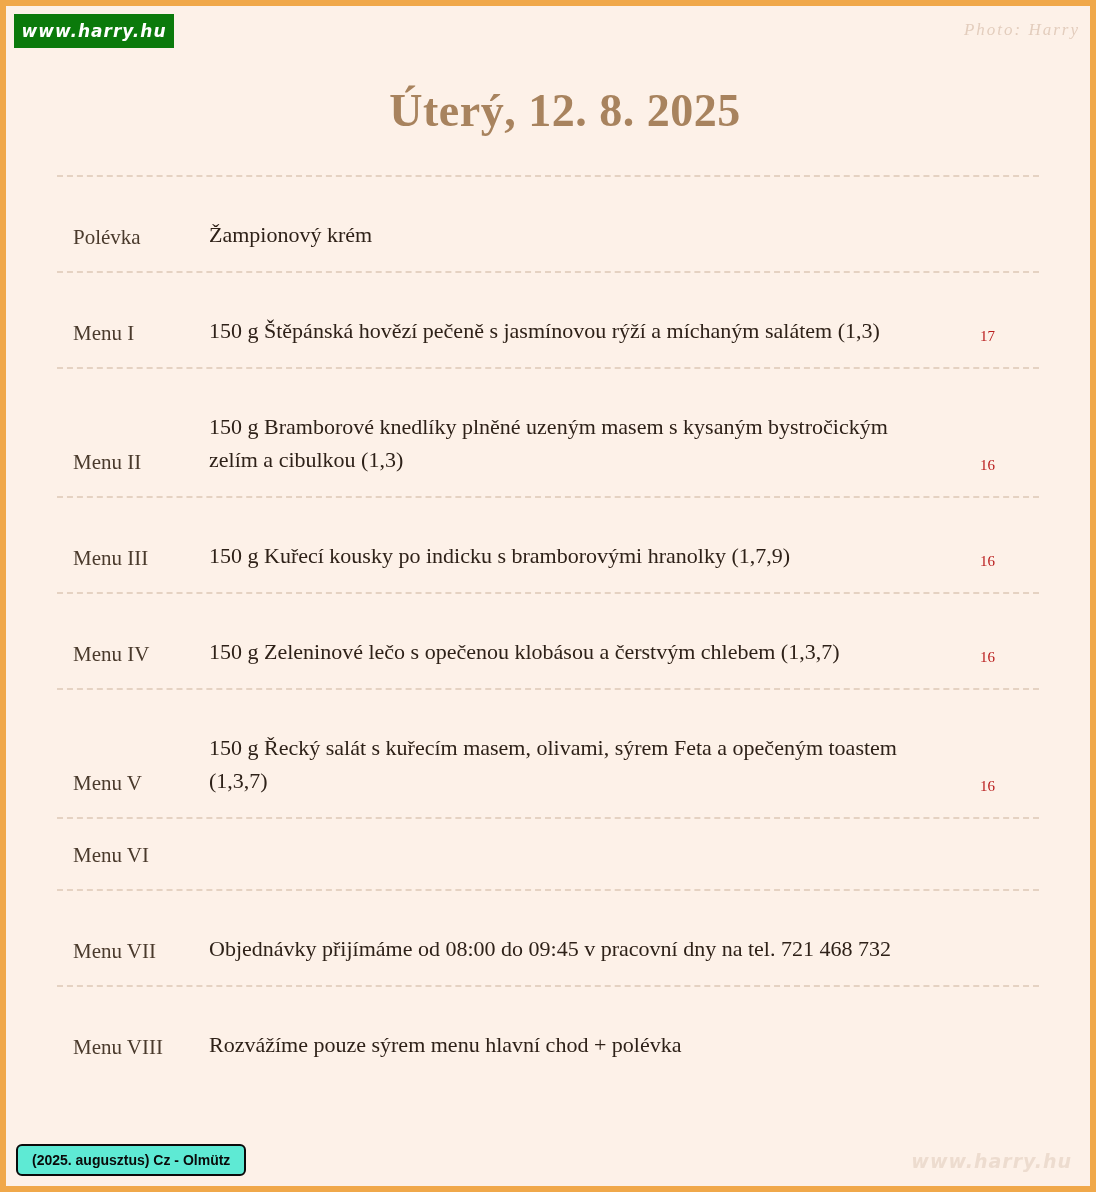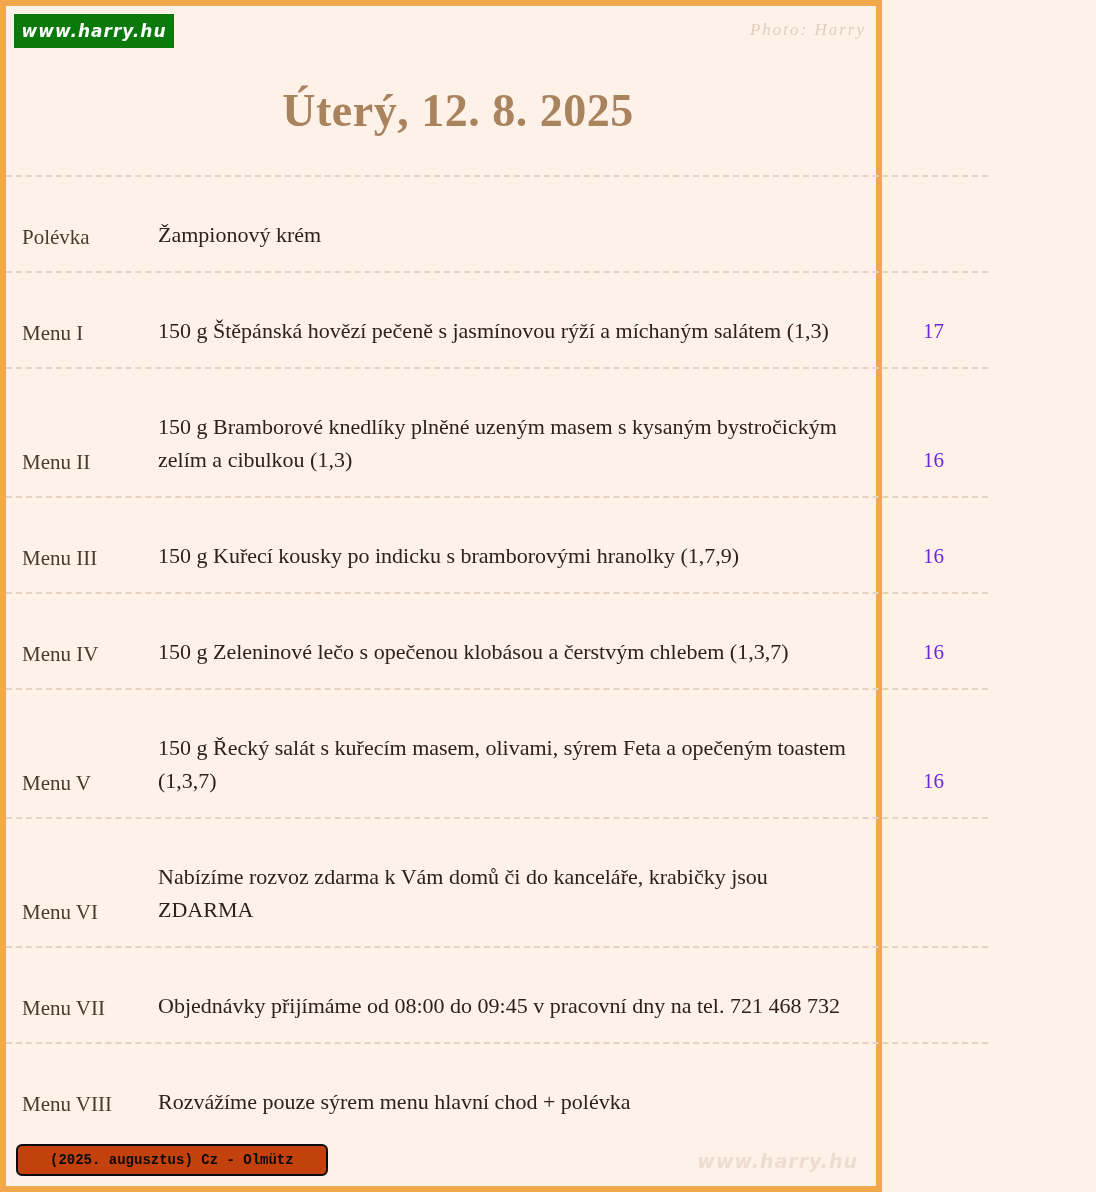--- a/index.html
+++ b/index.html
@@ -10,21 +10,21 @@
     width: 1096px;
     height: 1192px;
     background: #fdf1e8;
     font-family: "Liberation Serif", serif;
     overflow: hidden;
     position: relative;
   }
   .page {
     position: absolute;
     left: 0; top: 0;
-    width: 882px;
+    width: 1096px;
     height: 1192px;
     box-sizing: border-box;
     border: 6px solid #f0a84a;
     background: #fdf1e8;
   }
   .watermark-tl {
     position: absolute;
     left: 8px;
     top: 8px;
     width: 160px;
@@ -59,28 +59,28 @@
     font-family: "DejaVu Sans", sans-serif;
     font-style: italic;
     font-weight: bold;
     font-size: 19px;
     letter-spacing: 1px;
   }
   .badge-bl {
     position: absolute;
     left: 10px;
     bottom: 10px;
-    background: #c2410c;
+    background: #5eead4;
     border: 2px solid #0a0a0a;
     border-radius: 6px;
     color: #0a0a0a;
-    font-family: Liberation Mono, monospace;
+    font-family: Liberation Sans, sans-serif;
     font-weight: bold;
     font-size: 14px;
-    padding: 6px 32px;
+    padding: 6px 14px;
   }
   .title {
     text-align: center;
     color: #a8835e;
     font-size: 46px;
     font-weight: bold;
     margin: 0;
     padding-top: 78px;
     letter-spacing: 0.5px;
     padding-left: 34px;
@@ -114,22 +114,22 @@
     color: #2e2118;
     font-size: 22px;
     line-height: 1.5;
     padding-right: 26px;
     max-width: 700px;
     margin-top: 19px;
   }
   .cell-price {
     flex: 0 0 60px;
     text-align: right;
-    color: #6d28d9;
-    font-size: 21px;
+    color: #b91c1c;
+    font-size: 15px;
     line-height: 1.5;
     padding-right: 4px;
   }
 </style>
 </head>
 <body>
 
 <div class="page">
 
   <div class="watermark-tl">www.harry.hu</div>
@@ -170,21 +170,20 @@
     </div>
 
     <div class="row">
       <div class="cell-label">Menu V</div>
       <div class="cell-desc">150 g Řecký salát s kuřecím masem, olivami, sýrem Feta a opečeným toastem (1,3,7)</div>
       <div class="cell-price">16</div>
     </div>
 
     <div class="row">
       <div class="cell-label">Menu VI</div>
-      <div class="cell-desc">Nabízíme rozvoz zdarma k Vám domů či do kanceláře, krabičky jsou ZDARMA</div>
       <div class="cell-price"></div>
     </div>
 
     <div class="row">
       <div class="cell-label">Menu VII</div>
       <div class="cell-desc">Objednávky přijímáme od 08:00 do 09:45 v pracovní dny na tel. 721 468 732</div>
       <div class="cell-price"></div>
     </div>
 
     <div class="row">

